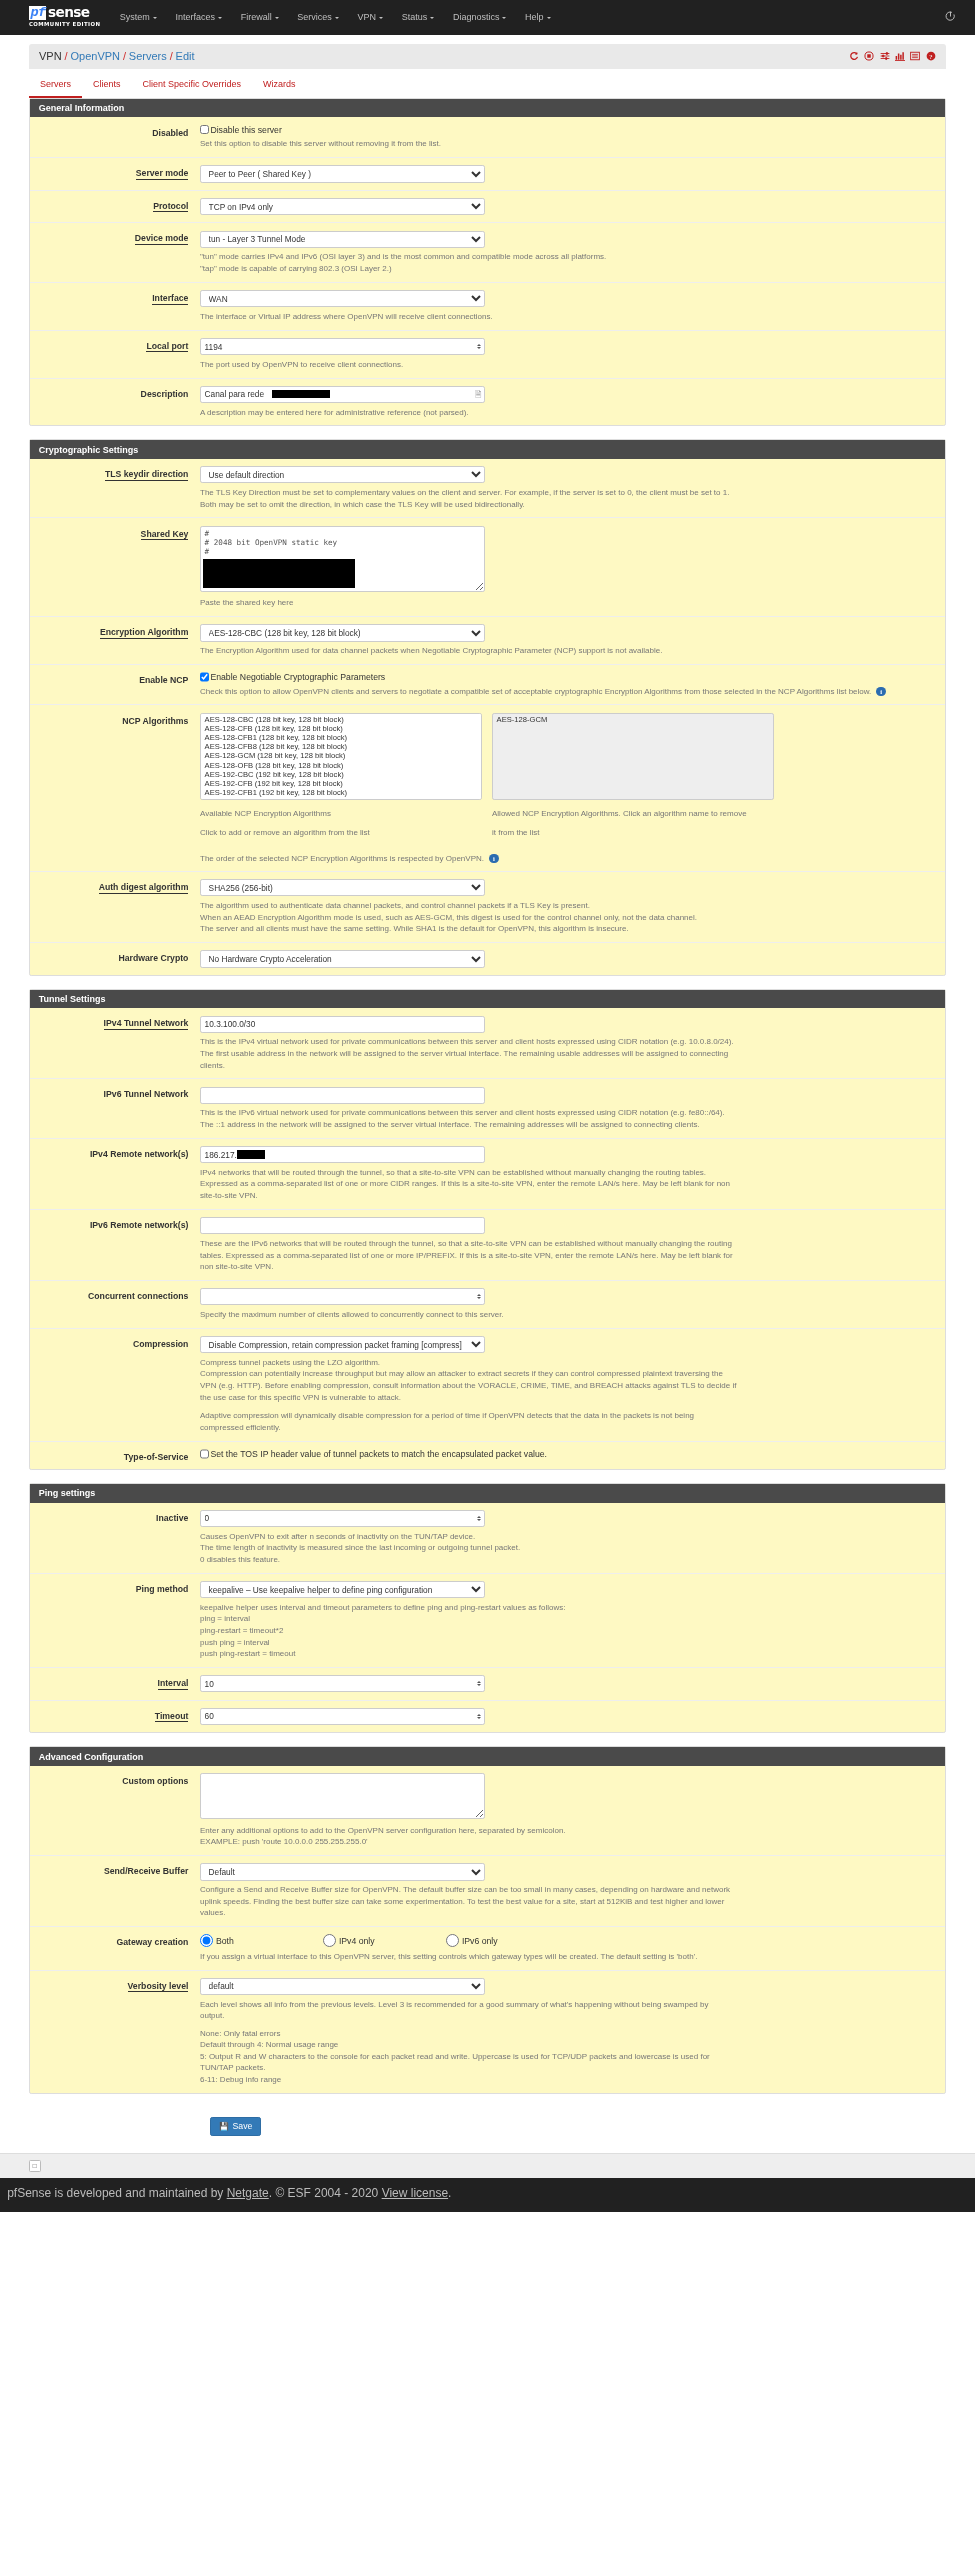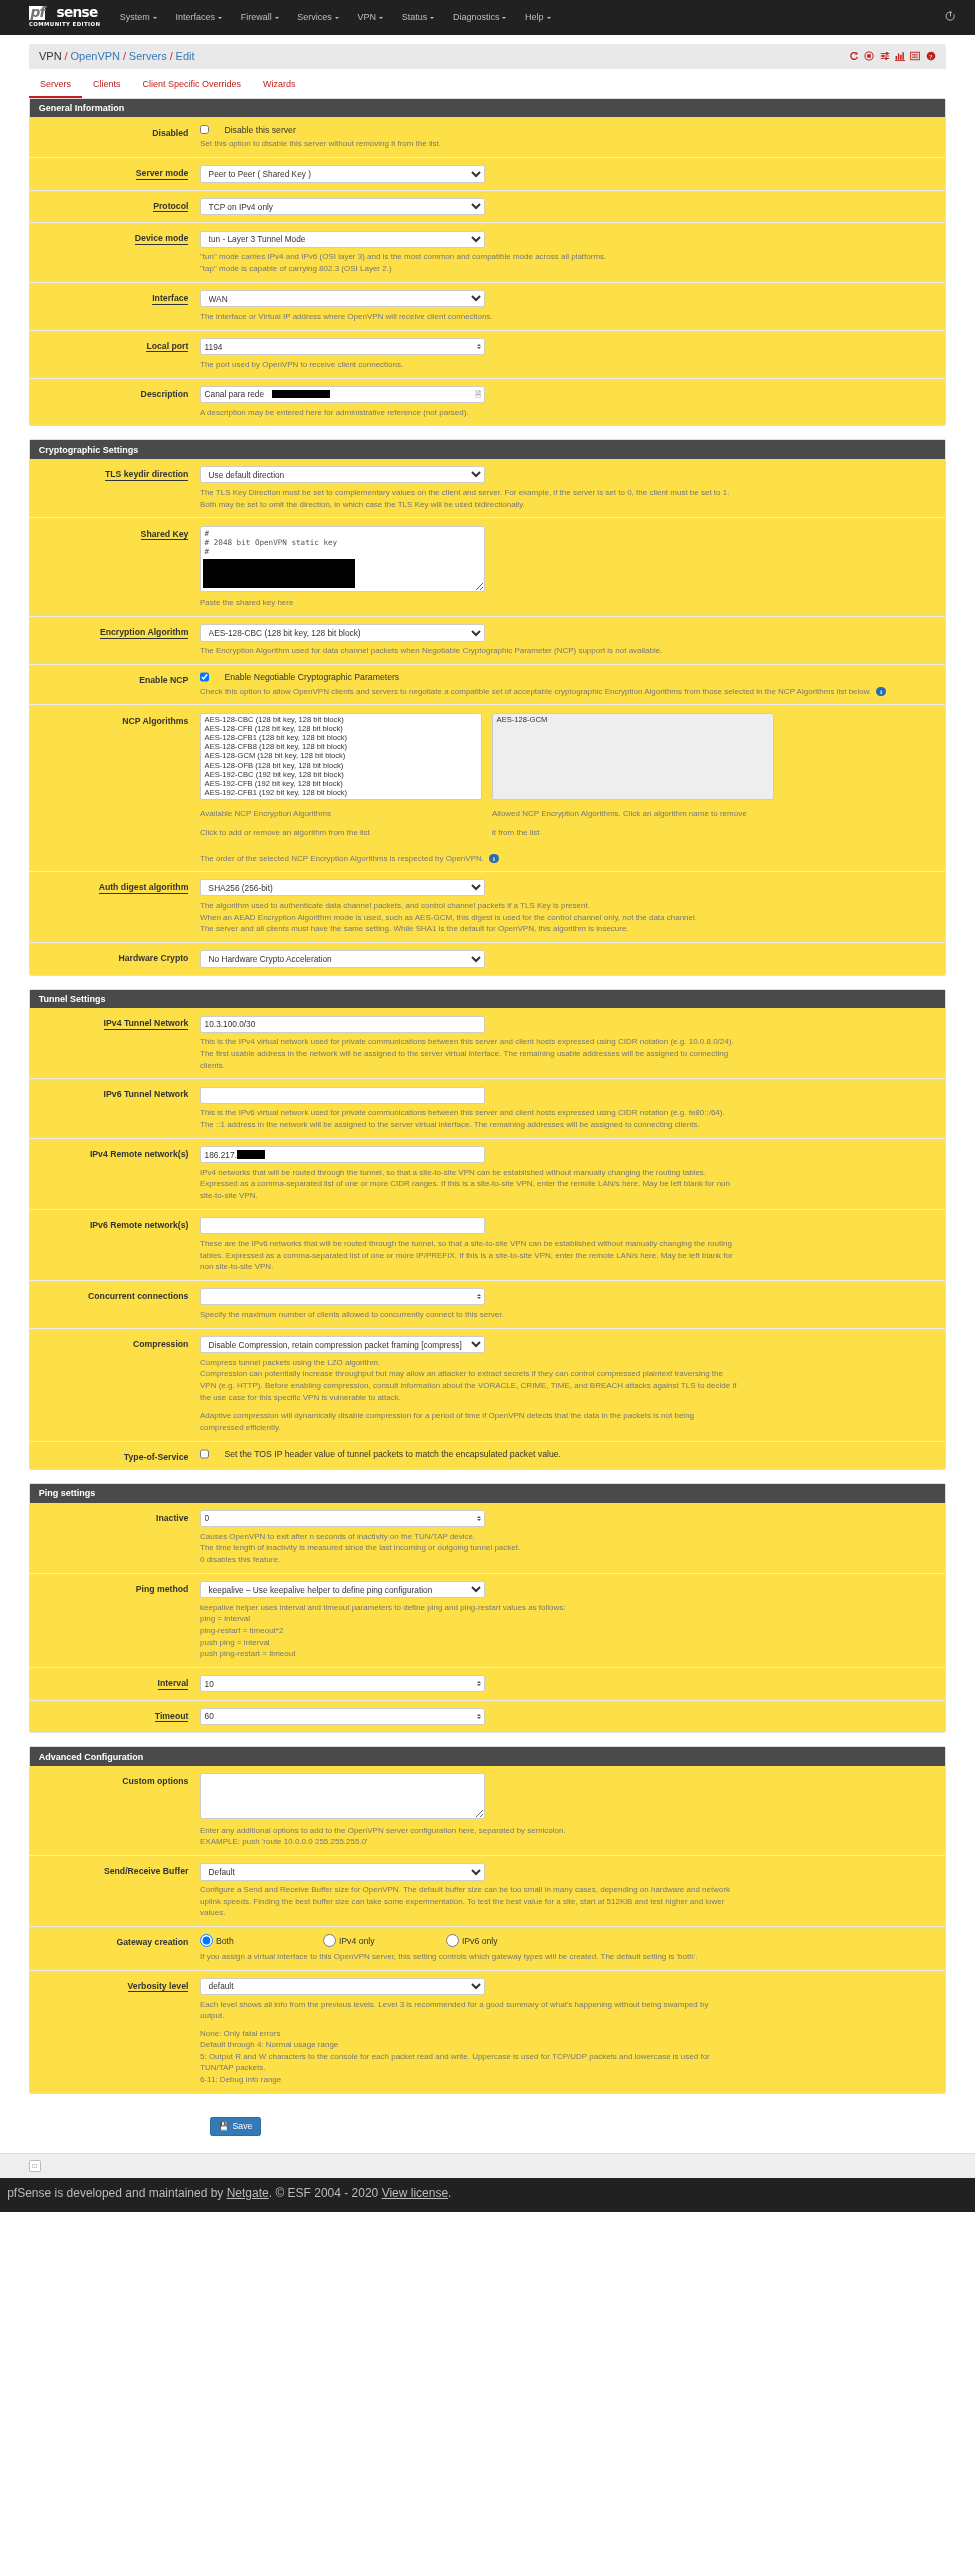--- a/index.html
+++ b/index.html
@@ -28,25 +28,26 @@
     font-weight:bold;
     font-size:13.7px;
     color:#ffffff;
     letter-spacing:-0.7px;
     line-height:13.7px;
     display:flex;
     align-items:center;
   }
   .brand-logo .pf {
     background:#ffffff;
-    color:#737373;
+    color:#3b82f6;
     font-style:italic;
     padding:0 0.7px 0 1.4px;
-    margin-right:11px;
+    margin-right:2px;
     line-height:13.7px;
+    font-family:Liberation Mono, monospace;
   }
   .brand-sub {
     font-family:"DejaVu Sans", sans-serif;
     font-size:5.4px;
     font-weight:bold;
     color:#ffffff;
     letter-spacing:0.4px;
     margin-top:1.4px;
     line-height:6.5px;
   }
@@ -97,21 +98,21 @@
     font-size:9px;
     color:#c02020;
     padding:10px 11px 7.2px 11px;
     cursor:pointer;
     border-bottom:2.2px solid transparent;
     white-space:nowrap;
   }
   .tab.active { border-bottom:2.2px solid #c02020; }
 
   
-  .panel { margin-bottom:13px; border:0.7px solid #ddd; border-radius:2.2px; background:#fde047; }
+  .panel { margin-bottom:13px; border:0.7px solid #ddd; border-radius:2.2px; background:#fef9c3; }
   .panel-head {
     background:#4a4a4a;
     color:#fff;
     font-size:9px;
     font-weight:bold;
     padding:4.3px 8.7px;
   }
   .panel-body { padding:0; }
 
   
@@ -151,21 +152,21 @@
     border:0.7px solid #ccc;
     border-radius:2.2px;
     font-family:"DejaVu Sans Mono", monospace;
     font-size:7.6px;
     color:#555;
     padding:2.2px 3.6px;
     resize:vertical;
     outline:none;
     background:#fff;
   }
-  .chk-line { display:flex; align-items:center; gap:15px; font-size:8.7px; color:#333; }
+  .chk-line { display:flex; align-items:center; gap:1px; font-size:8.7px; color:#333; }
   input[type=checkbox] { width:9.4px;height:9.4px; margin:0; }
   input[type=radio] { margin:0 2.9px 0 0; vertical-align:middle;}
   .radio-group { display:flex; gap:0; font-size:8.7px; }
   .radio-group label { display:flex; align-items:center; width:123px; cursor:pointer;}
 
   
   .spin-wrap { position:relative; display:inline-block; }
   .spin-wrap input { padding-right:13px; }
   .spin {
     position:absolute; right:1.4px; top:1.4px; width:9.4px; height:14.5px;

